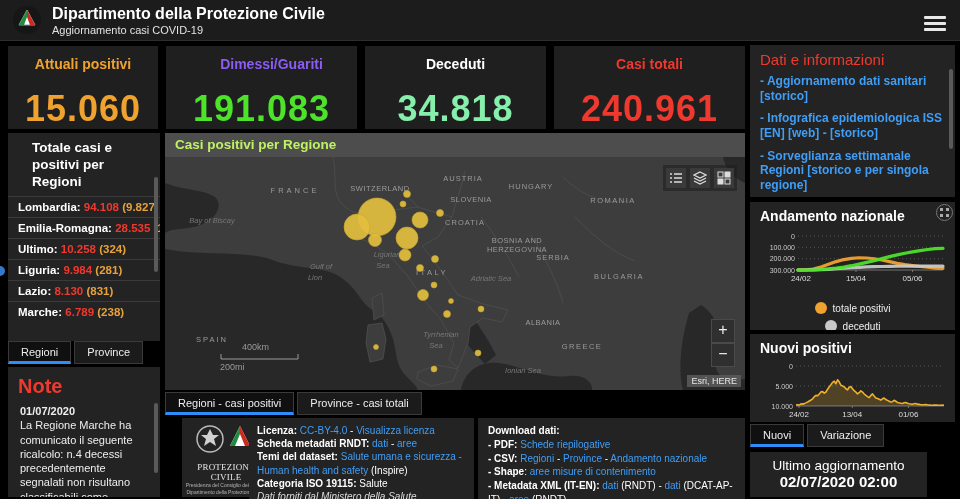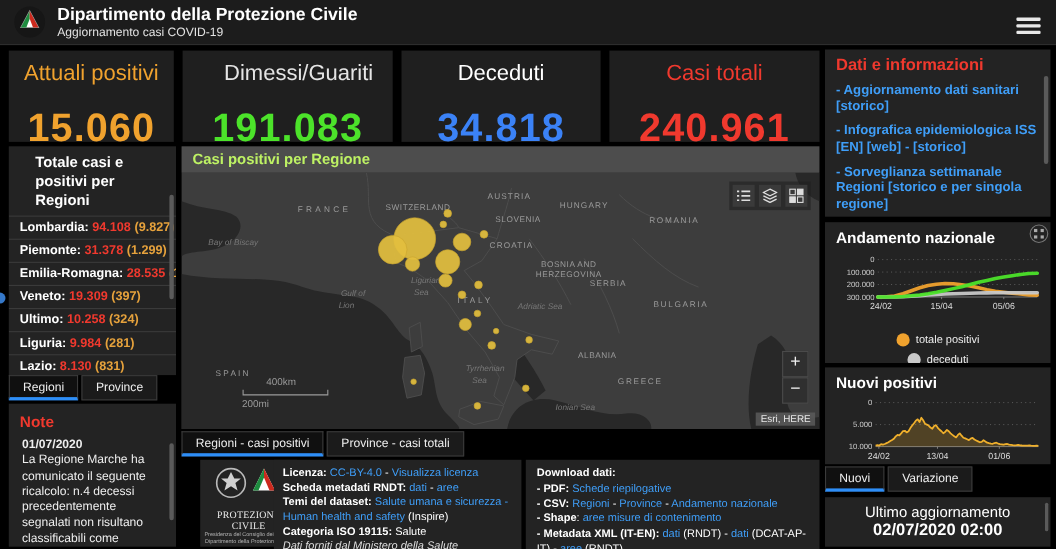--- a/index.html
+++ b/index.html
@@ -7,33 +7,33 @@
   .abs{position:absolute;}
   .panel{background:#232323;position:absolute;overflow:hidden;}
   
   #header{left:0;top:0;width:960px;height:40px;background:#1c1c1c;border-bottom:1px solid #2d2d2d;}
   #hd-title{left:52px;top:5px;font-size:16px;font-weight:bold;color:#fff;}
   #hd-sub{left:52px;top:24px;font-size:11px;color:#e2e2e2;}
   #hamburger{right:14px;top:13px;width:22px;cursor:pointer;}
   #hamburger div{height:3px;background:#e8e8e8;margin:3px 0;border-radius:1px;}
   
   .card{position:absolute;top:46px;height:83px;background:#1f1f1f;text-align:center;}
-  .card .lb{font-size:20px;font-weight:normal;margin-top:10px;}
+  .card .lb{font-size:14px;font-weight:bold;margin-top:10px;}
   .card .vl{font-size:36px;font-weight:bold;margin-top:16px;letter-spacing:1px;}
   
   #regions-panel{left:8px;top:133px;width:152px;height:208px;}
   #regions-title{font-size:13.5px;font-weight:bold;padding:7px 10px 5px 24px;line-height:1.25;}
   .rrow{border-top:1px solid #3a3a3a;padding:4px 10px;font-size:11.5px;font-weight:bold;white-space:nowrap;}
   .rrow .nm{color:#fff;} .rrow .tot{color:#f0392e;} .rrow .act{color:#e6a23c;}
   .tabbar{position:absolute;display:flex;gap:3px;}
   .tab{background:#1b1b1b;border:1px solid #3a3a3a;color:#eee;font-size:11px;padding:4px 12px 3px 12px;cursor:pointer;}
   .tab.active{border-bottom:3px solid #2e8ef7;background:#101010;}
   #left-tabs{left:8px;top:341px;}
   #note-panel{left:8px;top:367px;width:152px;height:130px;}
-  #note-title{color:#f0392e;font-size:14px;font-weight:bold;padding:8px 10px 4px 10px;}
+  #note-title{color:#f0392e;font-size:20px;font-weight:bold;padding:8px 10px 4px 10px;}
   #note-body{padding:2px 12px;font-size:11px;line-height:1.3;color:#eee;}
   #note-date{font-weight:bold;}
   .sb{position:absolute;background:#5a5a5a;border-radius:2px;}
   
   #map-panel{left:165px;top:133px;width:580px;height:257px;background:#292929;}
   #map-header{height:24px;background:#4d4d4d;color:#bef264;font-size:13.5px;font-weight:bold;line-height:24px;padding-left:10px;}
   #map-tabs{left:165px;top:392px;}
   .mapctl{position:absolute;display:flex;gap:4px;top:32px;right:8px;background:rgba(30,30,30,.55);padding:3px;}
   .mapctl .ic{width:20px;height:20px;background:#3a3a3a;display:flex;align-items:center;justify-content:center;cursor:pointer;}
   .zoombtn{position:absolute;right:10px;width:22px;height:22px;background:#2f2f2f;color:#eee;font-size:16px;text-align:center;line-height:20px;cursor:pointer;border:1px solid #4a4a4a;}
@@ -42,30 +42,30 @@
   
   #credits-panel{left:182px;top:418px;width:88px;height:79px;text-align:center;}
   #credits-org{font-family:"Liberation Serif",serif;font-size:9px;color:#e8e8e8;margin-top:2px;letter-spacing:.2px;}
   .credits-sm{font-size:5px;color:#b5b5b5;line-height:1.4;}
   #license-panel{left:249px;top:418px;width:225px;height:79px;font-size:10px;line-height:1.32;padding:6px 8px;width:209px;}
   #download-panel{left:478px;top:418px;width:267px;height:79px;font-size:10px;line-height:1.38;padding:6px 10px;width:247px;}
   .ln{white-space:normal;}
   .b{font-weight:bold;color:#fff;} .l{color:#3f9ef8;cursor:pointer;} .i{font-style:italic;color:#ddd;}
   
   #info-panel{left:750px;top:45px;width:205px;height:152px;}
-  #info-title{color:#f0392e;font-size:15px;font-weight:bold;padding:6px 10px 2px 10px;}
+  #info-title{color:#f0392e;font-size:15px;font-weight:normal;padding:6px 10px 2px 10px;}
   .ilink{color:#3f9ef8;font-size:12px;font-weight:bold;line-height:1.22;padding:4px 10px;cursor:pointer;}
   #andamento-panel{left:750px;top:202px;width:205px;height:128px;}
   #nuovi-panel{left:750px;top:334px;width:205px;height:88px;}
   .cpanel-title{font-size:14px;font-weight:bold;padding:6px 10px 0 10px;}
   .legend-row{display:flex;align-items:center;gap:6px;justify-content:center;font-size:10px;color:#eee;margin-top:6px;}
   .legend-dot{width:12px;height:12px;border-radius:50%;}
   #expand-icon{position:absolute;right:2px;top:2px;width:15px;height:15px;border:1px solid #777;border-radius:50%;display:flex;align-items:center;justify-content:center;cursor:pointer;}
   #nuovi-tabs{left:750px;top:424px;}
-  #ultimo-panel{left:750px;top:452px;width:205px;height:45px;text-align:center;}
+  #ultimo-panel{left:750px;top:452px;width:177px;height:45px;text-align:center;}
   #ultimo-label{font-size:13.5px;margin-top:6px;color:#fff;}
   #ultimo-value{font-size:15px;font-weight:bold;}
   #collapse-arrow{left:0;top:266px;width:5px;height:10px;background:#3578c9;border-radius:0 5px 5px 0;cursor:pointer;}
   text{font-family:"Liberation Sans",sans-serif;}
   .country-lbl{fill:#9a9a9a;font-size:7.5px;} .sea-lbl{fill:#777;font-size:7.5px;font-style:italic;}
 </style>
 </head>
 <body>
 
 <div id="header" class="abs">
@@ -84,39 +84,37 @@
       <div></div>
       <div></div>
     </div>
 </div>
 
 <div class="card" style="left:8px;width:150px">
   <div class="lb" style="color: rgb(240, 162, 46);">Attuali positivi</div>
   <div class="vl" style="color: rgb(240, 162, 46);">15.060</div>
 </div>
 <div class="card" style="left:166px;width:191px">
-  <div class="lb" style="color: #e5e5e5; margin-left: 20px;">Dimessi/Guariti</div>
+  <div class="lb" style="color: #8b5cf6; margin-left: 20px;">Dimessi/Guariti</div>
   <div class="vl" style="color: rgb(76, 227, 42);">191.083</div>
 </div>
 <div class="card" style="left:365px;width:181px">
   <div class="lb" style="color: rgb(255, 255, 255);">Deceduti</div>
-  <div class="vl" style="color: #3b82f6;">34.818</div>
+  <div class="vl" style="color: #86efac;">34.818</div>
 </div>
 <div class="card" style="left:554px;width:191px">
   <div class="lb" style="color: rgb(240, 57, 46);">Casi totali</div>
   <div class="vl" style="color: rgb(240, 57, 46);">240.961</div>
 </div>
 
 <div id="regions-panel" class="panel">
   <div id="regions-title">Totale casi e positivi per Regioni</div>
   <div id="regions-rows">
       <div class="rrow"><span class="nm">Lombardia: </span><span class="tot">94.108</span> <span class="act">(9.827)</span></div>
-      <div class="rrow"><span class="nm">Piemonte: </span><span class="tot">31.378</span> <span class="act">(1.299)</span></div>
       <div class="rrow"><span class="nm">Emilia-Romagna: </span><span class="tot">28.535</span> <span class="act">(1.003)</span></div>
-      <div class="rrow"><span class="nm">Veneto: </span><span class="tot">19.309</span> <span class="act">(397)</span></div>
       <div class="rrow"><span class="nm">Ultimo: </span><span class="tot">10.258</span> <span class="act">(324)</span></div>
       <div class="rrow"><span class="nm">Liguria: </span><span class="tot">9.984</span> <span class="act">(281)</span></div>
       <div class="rrow"><span class="nm">Lazio: </span><span class="tot">8.130</span> <span class="act">(831)</span></div>
       <div class="rrow"><span class="nm">Marche: </span><span class="tot">6.789</span> <span class="act">(238)</span></div>
     </div>
   <div class="sb" style="left:146px;top:44px;width:4px;height:95px"></div>
 </div>
 <div id="left-tabs" class="tabbar">
     <div class="tab active">Regioni</div>
     <div class="tab">Province</div>

